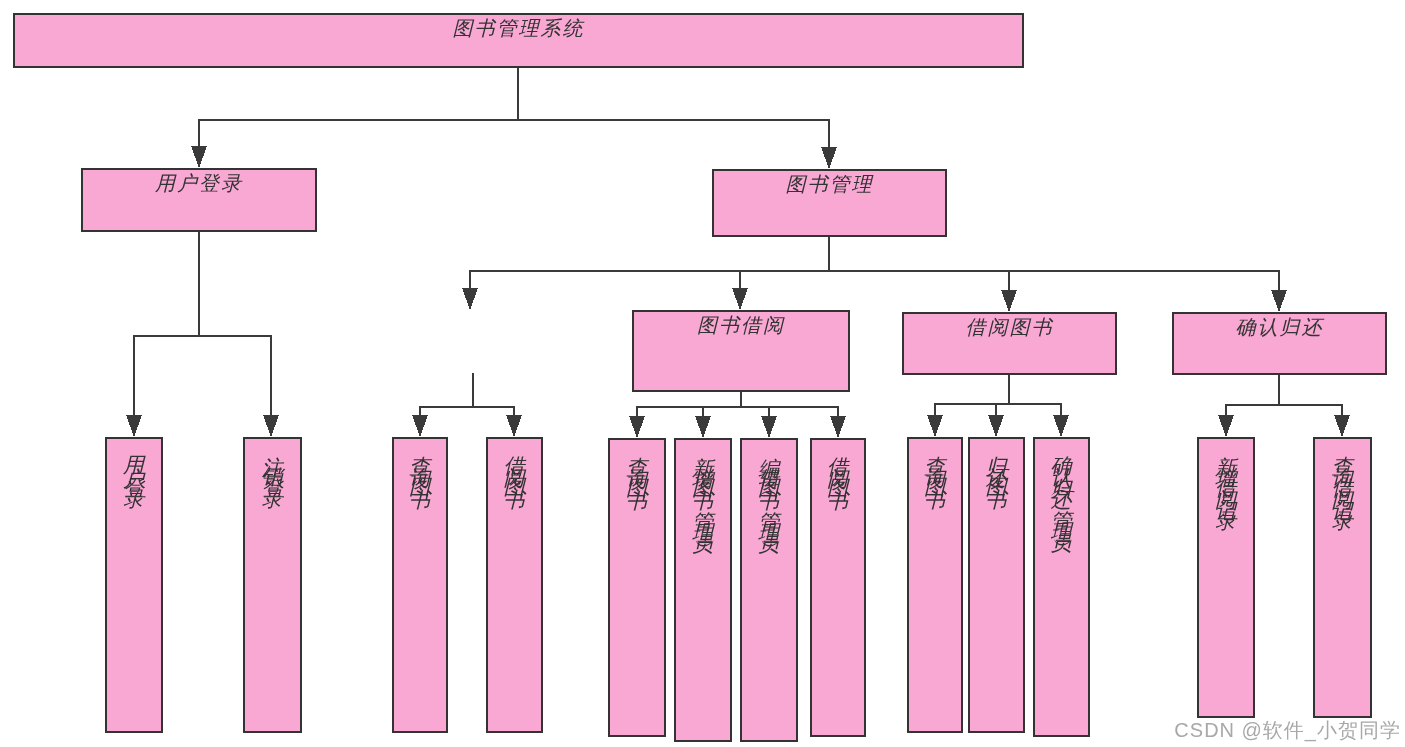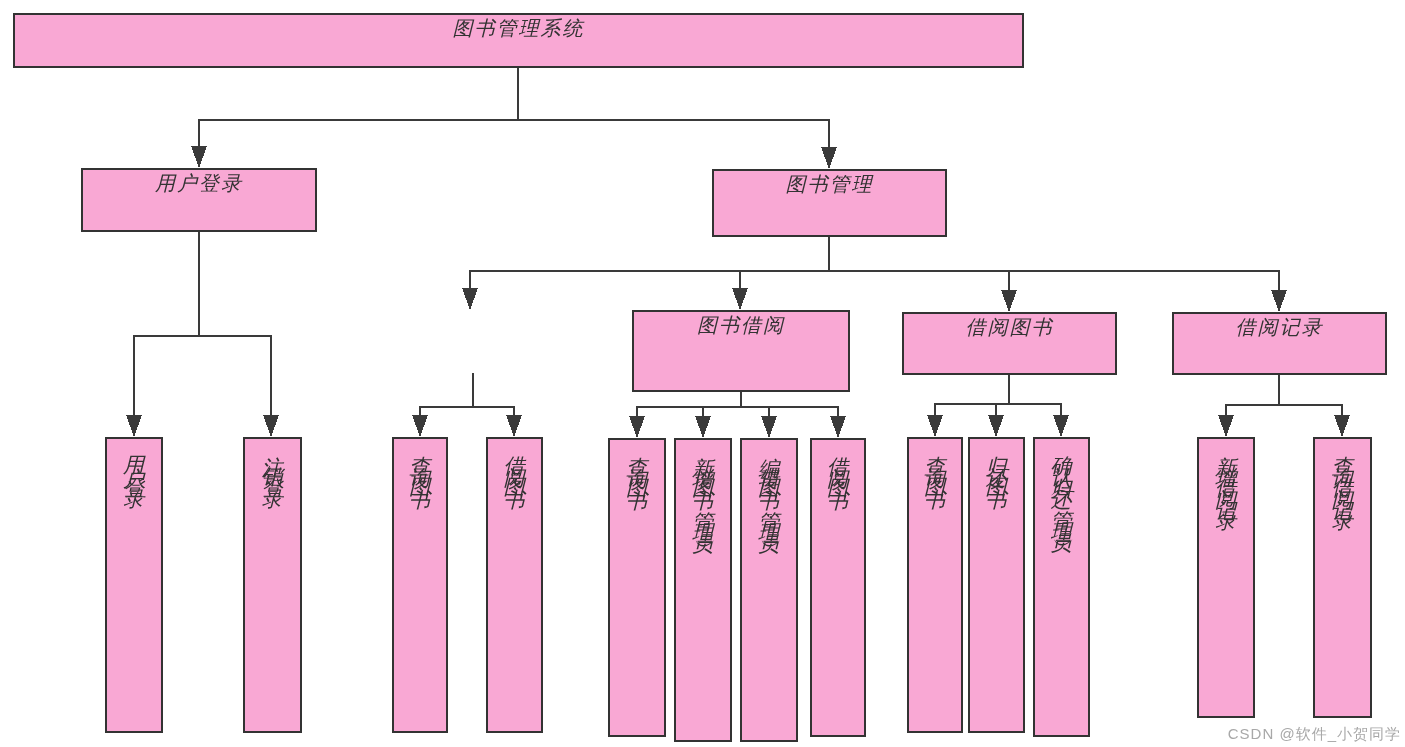--- a/index.html
+++ b/index.html
@@ -28,21 +28,21 @@
   .node.v span{
     writing-mode:vertical-rl;
     text-orientation:mixed;
     font-size:21px;
     letter-spacing:11px;
     line-height:1;
   }
   .watermark{
     position:absolute;
     right:4px;bottom:3px;
-    font-size:15px;
+    font-size:20px;
     color:var(--wm,#a8a8a8);
     letter-spacing:1px;
     white-space:nowrap;
     margin-left:20px;
   }
 </style>
 </head>
 <body>
 
 <div class="canvas">
@@ -127,21 +127,21 @@
     <span>图书管理</span>
   </div>
 
   <div class="node h" style="left:632px;top:310px;width:218px;height:82px;">
     <span>图书借阅</span>
   </div>
   <div class="node h" style="left:902px;top:312px;width:215px;height:63px;">
     <span>借阅图书</span>
   </div>
   <div class="node h" style="left:1172px;top:312px;width:215px;height:63px;">
-    <span>借阅记录</span>
+    <span>确认归还</span>
   </div>
 
   <div class="node v" style="left:105px;top:437px;width:58px;height:296px;">
     <span>用户登录</span>
   </div>
   <div class="node v" style="left:243px;top:437px;width:59px;height:296px;">
     <span>注销登录</span>
   </div>
   <div class="node v" style="left:392px;top:437px;width:56px;height:296px;">
     <span>查询图书</span>

